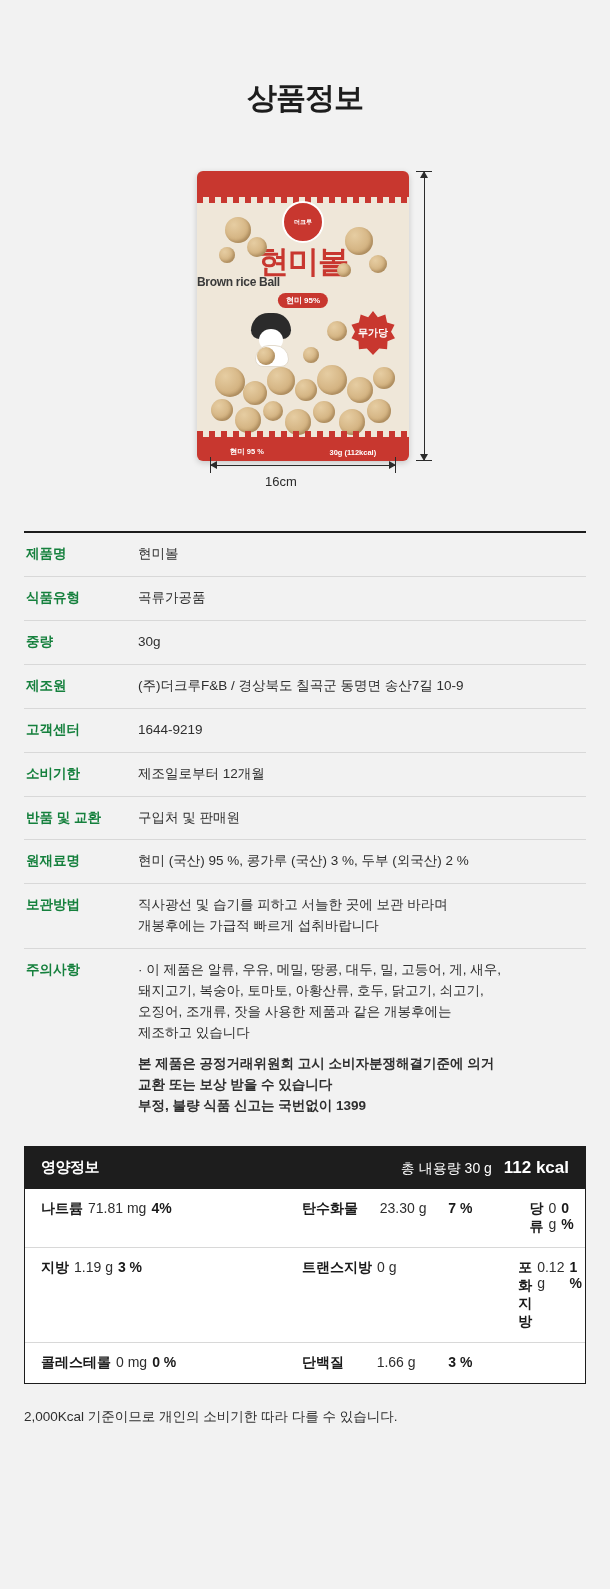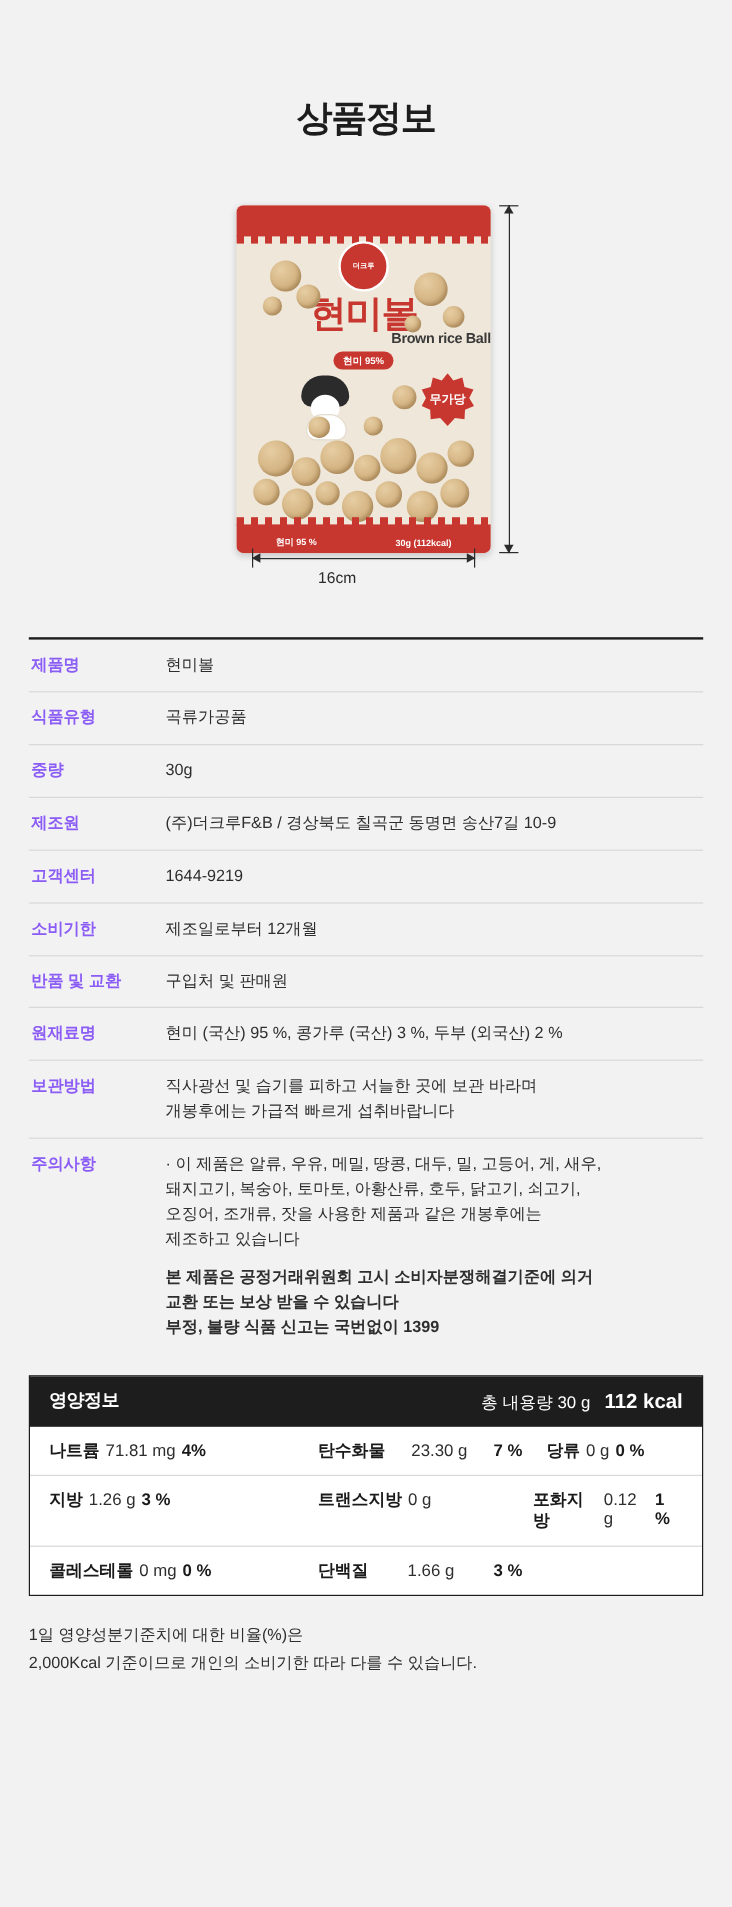--- a/index.html
+++ b/index.html
@@ -75,21 +75,21 @@
     width:38px;height:38px;border-radius:50%;
     background:#c8372f;border:2px solid #fff;
     display:flex;align-items:center;justify-content:center;
     color:#fff;font-size:6px;font-weight:bold;text-align:center;line-height:1.1;
   }
   .pkg-title{
     position:absolute;top:70px;left:0;width:100%;text-align:center;
     font-size:31px;font-weight:bold;color:#c8372f;letter-spacing:-1px;
   }
   .pkg-subtitle{
-    position:absolute;top:104px;left:0;width:100%;text-align:right;
+    position:absolute;top:104px;left:0;width:100%;text-align:left;
     font-size:12px;font-weight:bold;color:#3a3a3a;letter-spacing:-.3px;
   }
   .pkg-ratio{
     position:absolute;top:122px;left:50%;transform:translateX(-50%);
     background:#c8372f;color:#fff;font-size:8px;font-weight:bold;
     padding:2px 8px;border-radius:9px;white-space:nowrap;
   }
   .pkg-sugar{
     position:absolute;right:14px;top:140px;
     width:44px;height:44px;
@@ -165,21 +165,21 @@
   table.info td{
     padding:11px 2px;
     vertical-align:top;
     border-bottom:1px solid #d8d8d8;
     line-height:1.55;
   }
   table.info tr:last-child td{border-bottom:none;}
   td.label{
     width:108px;
     font-weight:bold;
-    color:#8b5cf6;
+    color:#15803d;
     white-space:nowrap;
   }
   td.value{color:#2e2e2e;}
   .bullet-line{text-indent:-8px;padding-left:8px;}
   .gap{height:10px;}
 
   
   .nutri{
     margin:18px 24px 0 24px;
     border:1px solid #1d1d1d;
@@ -187,21 +187,21 @@
   }
   .nutri-head{
     background:#1d1d1d;color:#fff;
     display:flex;align-items:center;justify-content:space-between;
     padding:11px 16px;
   }
   .nutri-head-title{font-size:15px;font-weight:bold;letter-spacing:-.5px;}
   .nutri-head-right{font-size:14px;}
   .nutri-head-right .kcal{font-size:17px;font-weight:bold;margin-left:8px;}
   .nutri-row{
-    display:flex;border-bottom:1px solid #d8d8d8;
+    display:flex;border-bottom:1px solid #d8d8d8;gap:37px;
   }
   .nutri-row:last-child{border-bottom:none;}
   .nutri-cell{
     padding:11px 4px 11px 16px;
     font-size:14px;
     display:flex;align-items:baseline;gap:5px;
     box-sizing:border-box;
   }
   .nutri-cell .nm{font-weight:bold;}
   .nutri-cell .amt{color:#2e2e2e;}
@@ -390,21 +390,21 @@
       <div class="nutri-cell c3">
         <span class="nm">당류</span>
         <span class="amt">0 g</span>
         <span class="pct">0 %</span>
       </div>
     </div>
 
     <div class="nutri-row">
       <div class="nutri-cell c1">
         <span class="nm">지방</span>
-        <span class="amt">1.26 g</span>
+        <span class="amt">1.19 g</span>
         <span class="pct">3 %</span>
       </div>
       <div class="nutri-cell c2b">
         <span class="nm">트랜스지방</span>
         <span class="amt">0 g</span>
         <span class="pct"></span>
       </div>
       <div class="nutri-cell c3b">
         <span class="nm">포화지방</span>
         <span class="amt">0.12 g</span>
@@ -421,17 +421,16 @@
       <div class="nutri-cell c2">
         <span class="nm">단백질</span>
         <span class="amt">1.66 g</span>
         <span class="pct">3 %</span>
       </div>
       <div class="nutri-cell c3"></div>
     </div>
   </div>
 
   <div class="footnote">
-    <div>1일 영양성분기준치에 대한 비율(%)은</div>
     <div>2,000Kcal 기준이므로 개인의 소비기한 따라 다를 수 있습니다.</div>
   </div>
 
 </div>
 
 </body></html>

